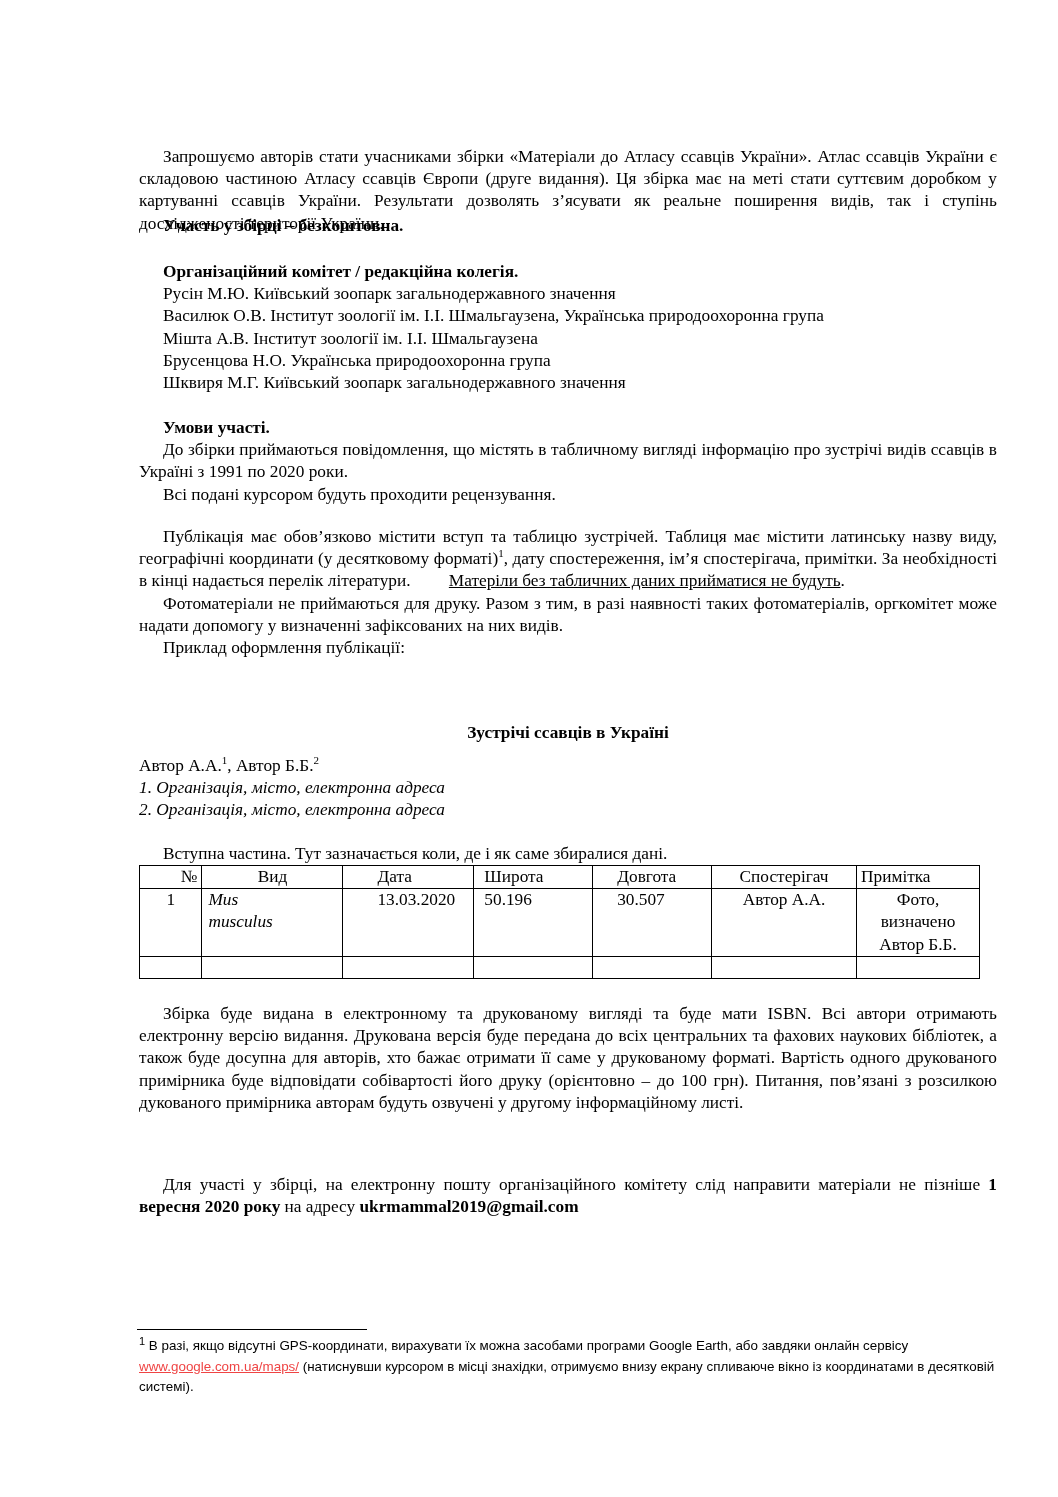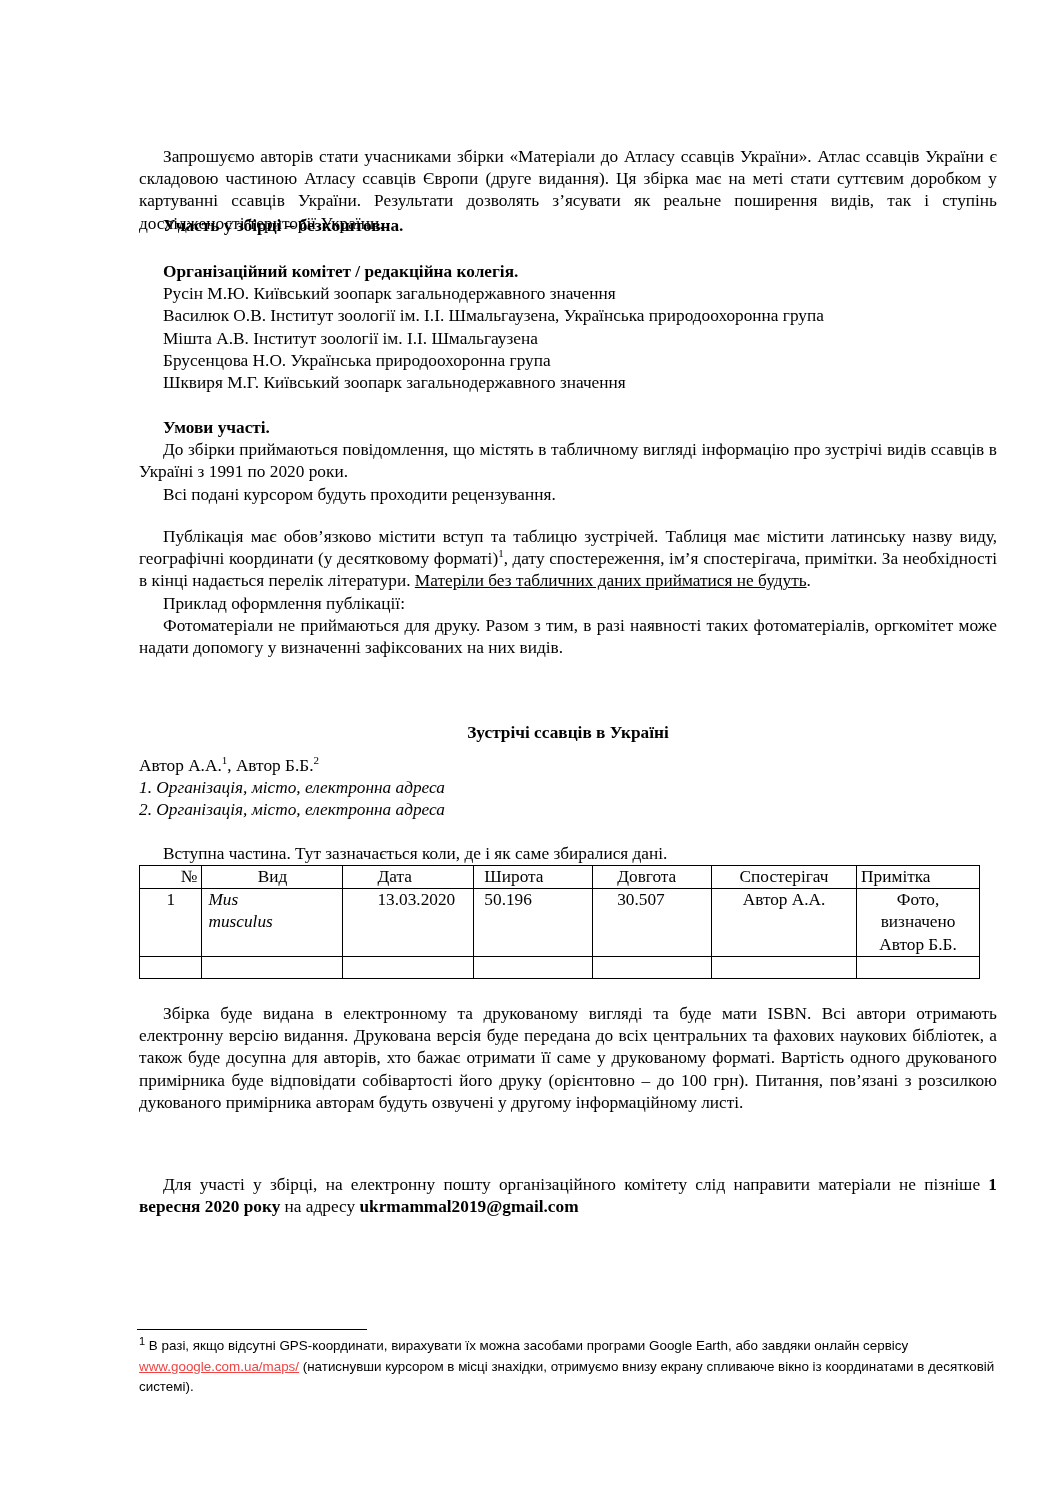--- a/index.html
+++ b/index.html
@@ -3,21 +3,21 @@
 <meta charset="utf-8">
 <style>
   html, body { margin: 0; padding: 0; background: #ffffff; }
   body { width: 1058px; height: 1497px; position: relative; overflow: hidden;
          font-family: "Liberation Serif", serif; color: #000; font-size: 17.3px; }
   .page { position: absolute; left: 139px; top: 0; width: 858px; }
   .p { margin: 0; line-height: 22.2px; text-align: justify; }
   .indent { text-indent: 24px; }
   .b { font-weight: bold; font-family: Liberation Serif, serif; }
   .block { position: absolute; left: 0; width: 858px; }
-  .u { text-decoration: underline; }
+  .u { text-decoration: underline; margin-left: 34px; }
   sup { font-size: 11px; line-height: 0; vertical-align: super; }
   .center { text-align: center; }
   .right { text-align: left; }
   .it { font-style: italic; }
   table.obs { position: absolute; left: 0; top: 865px; width: 841px; border-collapse: collapse;
               font-size: 17.3px; }
   table.obs td { border: 1.5px solid #000; vertical-align: top; padding: 0 4px; line-height: 22.2px; }
   .footline { position: absolute; left: -2px; top: 1329px; width: 230px; height: 0; border-top: 1.5px solid #000; }
   .foot { position: absolute; left: 0; top: 1336px; width: 858px; font-family: "Liberation Sans", sans-serif;
           font-size: 13.4px; line-height: 20.5px; }
@@ -46,22 +46,22 @@
   </div>
 
   <div class="block" style="top:417px;">
     <p class="p indent b">Умови участі.</p>
     <p class="p indent">До збірки приймаються повідомлення, що містять в табличному вигляді інформацію про зустрічі видів ссавців в Україні з 1991 по 2020 роки.</p>
     <p class="p indent">Всі подані курсором будуть проходити рецензування.</p>
   </div>
 
   <div class="block" style="top:526px;">
     <p class="p indent"><span>Публікація має обов’язково містити вступ та таблицю зустрічей. Таблиця має містити латинську назву виду, географічні координати (у десятковому форматі)</span><sup>1</sup><span>, дату спостереження, ім’я спостерігача, примітки. За необхідності в кінці надається перелік літератури. </span><span class="u">Матеріли без табличних даних прийматися не будуть</span><span>.</span></p>
+    <p class="p indent">Фотоматеріали не приймаються для друку. Разом з тим, в разі наявності таких фотоматеріалів, оргкомітет може надати допомогу у визначенні зафіксованих на них видів.</p>
     <p class="p indent">Приклад оформлення публікації:</p>
-    <p class="p indent">Фотоматеріали не приймаються для друку. Разом з тим, в разі наявності таких фотоматеріалів, оргкомітет може надати допомогу у визначенні зафіксованих на них видів.</p>
   </div>
 
   <div class="block" style="top:710px;margin-top:12px;">
     <p class="p center b">Зустрічі ссавців в Україні</p>
   </div>
 
   <div class="block" style="top:755px;">
     <p class="p right"><span>Автор А.А.</span><sup>1</sup><span>, </span><span>Автор Б.Б.</span><sup>2</sup></p>
     <p class="p right it">1. Організація, місто, електронна адреса</p>
     <p class="p right it">2. Організація, місто, електронна адреса</p>

